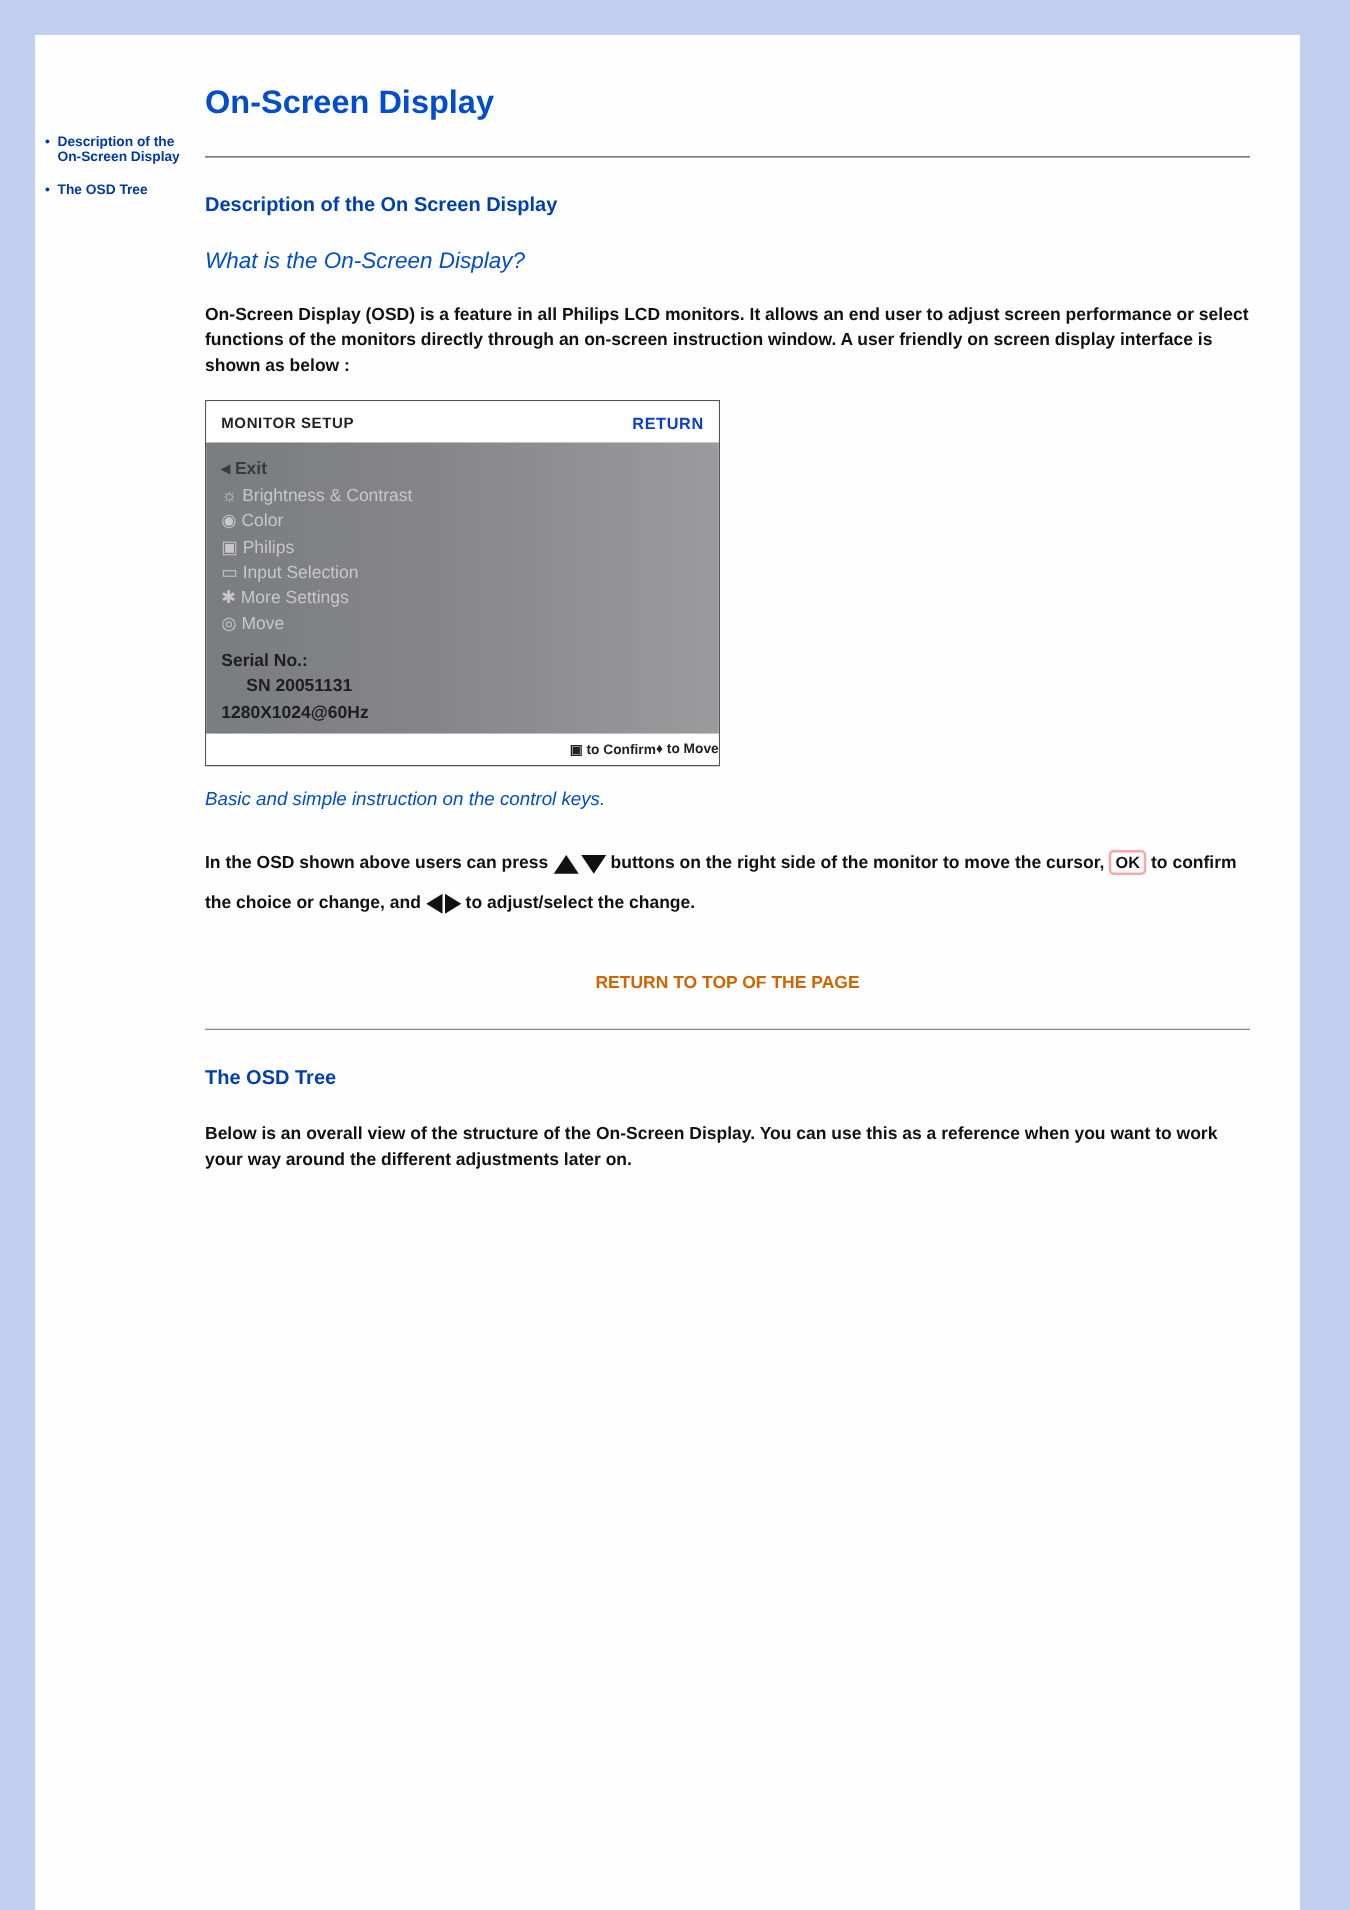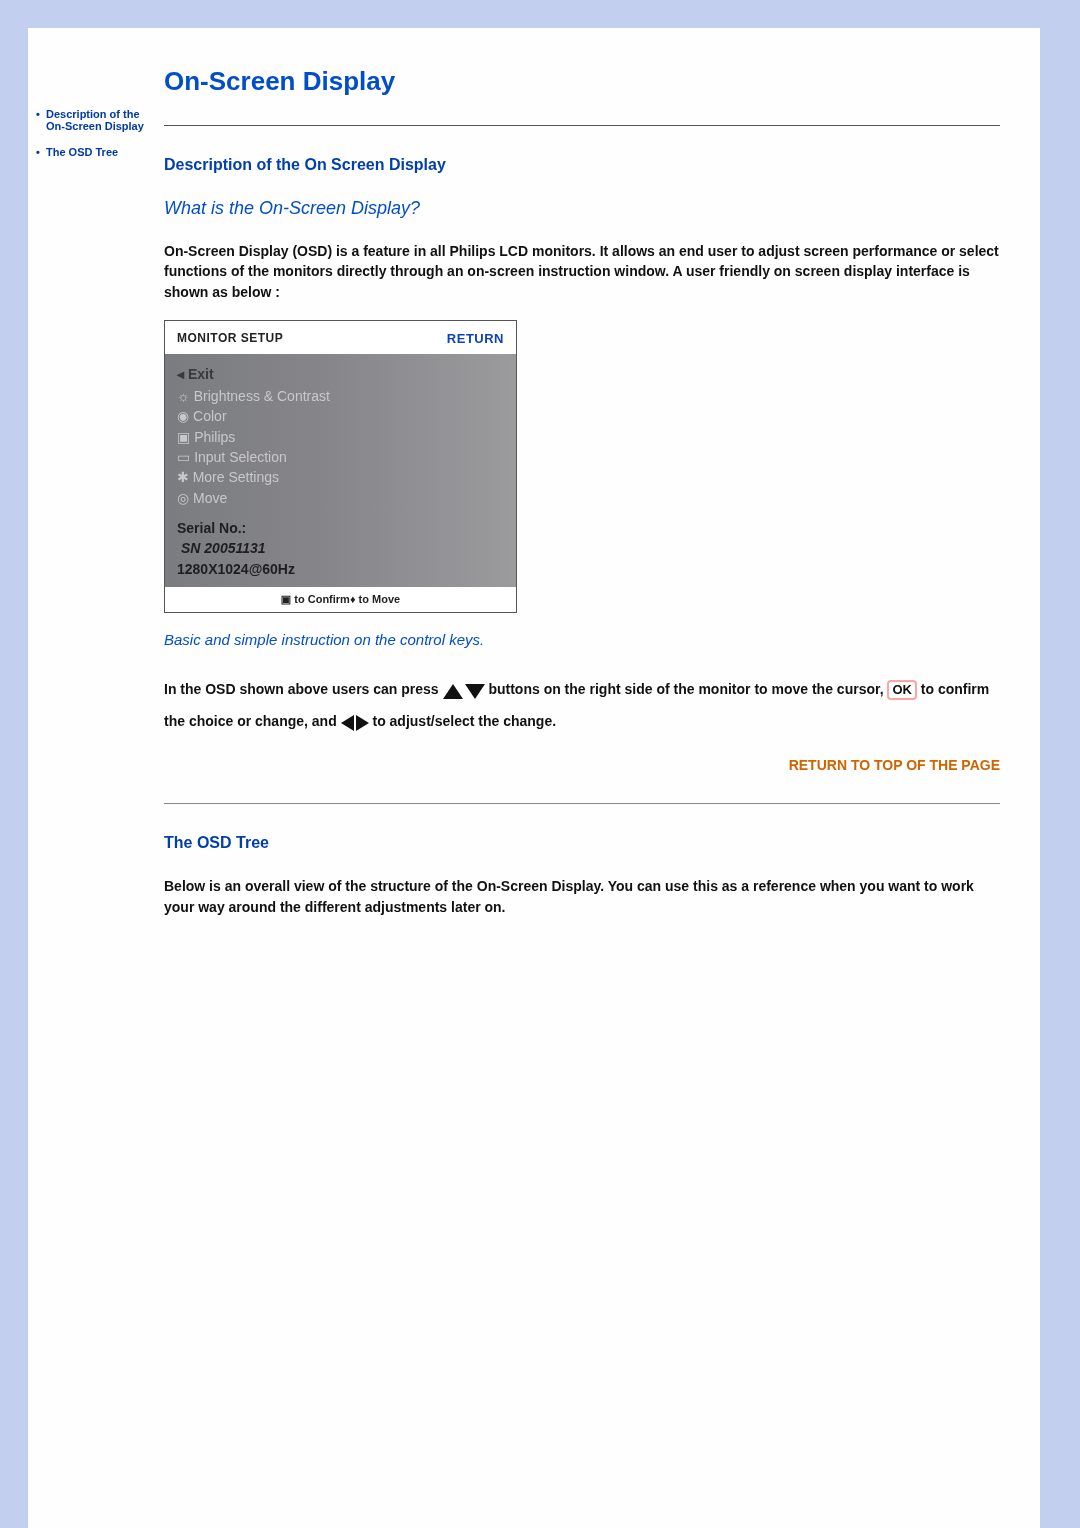--- a/index.html
+++ b/index.html
@@ -73,21 +73,21 @@
     font-size: 18px;
     margin-bottom: 22px;
   }
   .body-text {
     font-weight: bold;
     color: #111;
     line-height: 1.45;
     margin-bottom: 18px;
   }
   .osd-image {
-    width: 353px;
+    width: 412px;
     border: 1px solid #555;
     background: #efefef;
     margin: 14px 0 18px 0;
     font-family: Arial, sans-serif;
   }
   .osd-top {
     background: #fff;
     display: flex;
     justify-content: space-between;
     padding: 10px 12px 8px 12px;
@@ -107,25 +107,25 @@
   .osd-mid {
     background: linear-gradient(to right, #7b7c80 0%, #86868a 45%, #9b9b9e 100%);
     padding: 10px 12px 8px 12px;
     color: #bdbdc0;
     font-size: 14px;
     line-height: 1.45;
   }
   .osd-mid .exit { color: #3a3a3c; font-weight: bold; margin-bottom: 2px; }
   .osd-mid .dim { color: #c8c8ca; }
   .osd-mid .serial { color: #1e1e20; font-weight: bold; margin-top: 10px; }
-  .osd-mid .serial .sub { margin-left: 4px; font-style: italic; }
+  .osd-mid .serial .sub { margin-left: 20px; }
   .osd-bottom {
     background: #fff;
     display: flex;
-    justify-content: center;
+    justify-content: flex-end;
     padding: 6px 0;
     font-size: 11px;
     font-weight: bold;
     color: #222;
   }
   .osd-bottom span::before {
     margin-right: 4px;
   }
   .italic-caption {
     color: #004ec9;
@@ -176,22 +176,22 @@
     border: 2px solid #fca5a5;
     border-radius: 4px;
     font-weight: 900;
     font-size: 13px;
     padding: 0 3px;
     vertical-align: middle;
     line-height: 16px;
     background: #fff;
   }
   .return-link {
-    text-align: right;
-    margin: 20px 0 10px 0;
+    text-align: center;
+    margin: 40px 0 10px 0;
   }
   .return-link a {
     color: #d06500;
     font-weight: bold;
     font-size: 14px;
     text-decoration: none;
   }
   .body-text.inline-p {
     line-height: 2.2;
   }

